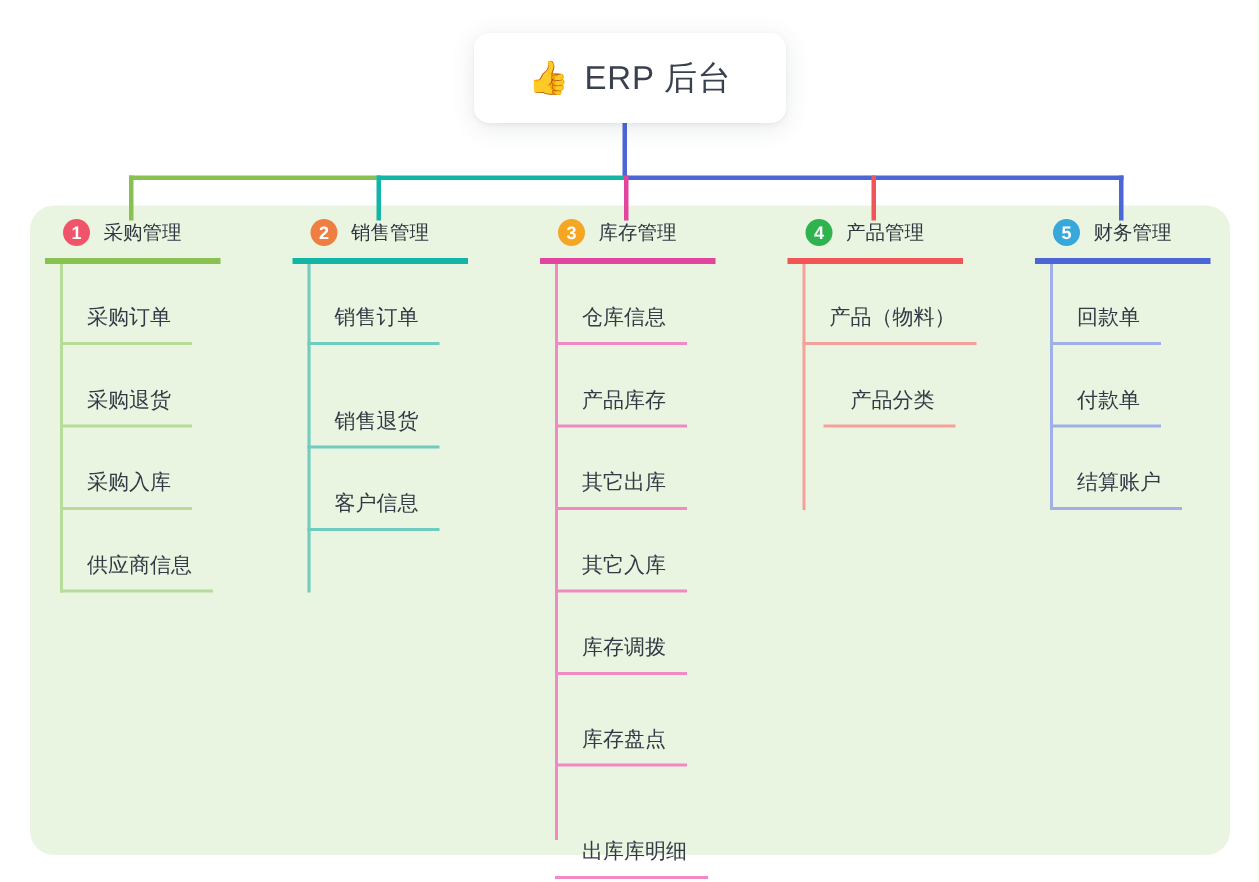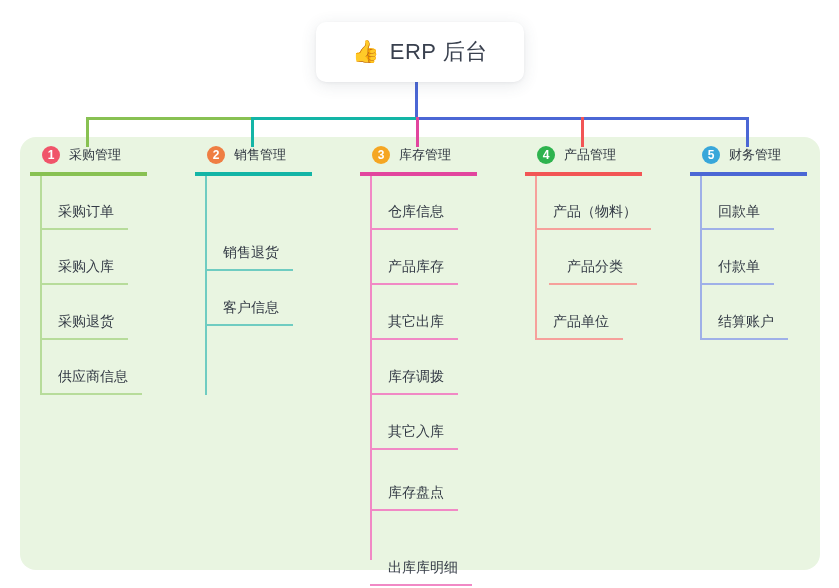--- a/index.html
+++ b/index.html
@@ -79,62 +79,62 @@
 
   <div id="branches">
       <div class="branch" style="left: 30px;">
     <div class="branch-header" style="border-bottom-color: rgb(136, 193, 82);">
       <span class="badge" style="background: rgb(240, 84, 106);">1</span>
       <span class="branch-label">采购管理</span>
     </div>
     <div class="vline" style="background: rgb(183, 220, 154); height: 219px;"></div>
     <div class="children">
           <div class="child" style="border-bottom-color: rgb(183, 220, 154);">采购订单</div>
+          <div class="child" style="border-bottom-color: rgb(183, 220, 154);">采购退货</div>
           <div class="child" style="border-bottom-color: rgb(183, 220, 154);">采购入库</div>
-          <div class="child" style="border-bottom-color: rgb(183, 220, 154);">采购退货</div>
           <div class="child" style="border-bottom-color: rgb(183, 220, 154);">供应商信息</div>
         </div>
   </div>
       <div class="branch" style="left: 195px;">
     <div class="branch-header" style="border-bottom-color: rgb(19, 181, 166);">
       <span class="badge" style="background: rgb(239, 126, 67);">2</span>
       <span class="branch-label">销售管理</span>
     </div>
     <div class="vline" style="background: rgb(111, 204, 193); height: 219px;"></div>
     <div class="children">
+          <div class="child" style="border-bottom-color: rgb(111, 204, 193);">销售订单</div>
           <div class="child" style="border-bottom-color: rgb(111, 204, 193); margin-top: 41px;">销售退货</div>
           <div class="child" style="border-bottom-color: rgb(111, 204, 193);">客户信息</div>
         </div>
   </div>
       <div class="branch" style="left: 360px;">
     <div class="branch-header" style="border-bottom-color: rgb(226, 69, 158);">
       <span class="badge" style="background: rgb(245, 166, 35);">3</span>
       <span class="branch-label">库存管理</span>
     </div>
     <div class="vline" style="background: rgb(241, 137, 197); height: 384px;"></div>
     <div class="children">
           <div class="child" style="border-bottom-color: rgb(241, 137, 197);">仓库信息</div>
           <div class="child" style="border-bottom-color: rgb(241, 137, 197);">产品库存</div>
           <div class="child" style="border-bottom-color: rgb(241, 137, 197);">其它出库</div>
+          <div class="child" style="border-bottom-color: rgb(241, 137, 197);">其它入库</div>
           <div class="child" style="border-bottom-color: rgb(241, 137, 197);">库存调拨</div>
-          <div class="child" style="border-bottom-color: rgb(241, 137, 197);">其它入库</div>
           <div class="child" style="border-bottom-color: rgb(241, 137, 197); margin-top: 33px;">库存盘点</div>
           <div class="child" style="border-bottom-color: rgb(241, 137, 197); margin-top: 47px;">出库库明细</div>
         </div>
   </div>
       <div class="branch" style="left: 525px;">
     <div class="branch-header" style="border-bottom-color: rgb(242, 85, 85);">
       <span class="badge" style="background: rgb(46, 179, 78);">4</span>
       <span class="branch-label">产品管理</span>
     </div>
     <div class="vline" style="background: rgb(246, 160, 155); height: 164px;"></div>
     <div class="children">
           <div class="child" style="border-bottom-color: rgb(246, 160, 155);">产品（物料）</div>
           <div class="child" style="border-bottom-color: rgb(246, 160, 155); margin-left: 24px;">产品分类</div>
-          <div class="child" style="border-bottom-color: rgb(246, 160, 155);">产品单位</div>
         </div>
   </div>
       <div class="branch" style="left: 690px;">
     <div class="branch-header" style="border-bottom-color: rgb(75, 103, 213);">
       <span class="badge" style="background: rgb(56, 167, 218);">5</span>
       <span class="branch-label">财务管理</span>
     </div>
     <div class="vline" style="background: rgb(159, 176, 232); height: 164px;"></div>
     <div class="children">
           <div class="child" style="border-bottom-color: rgb(159, 176, 232);">回款单</div>

